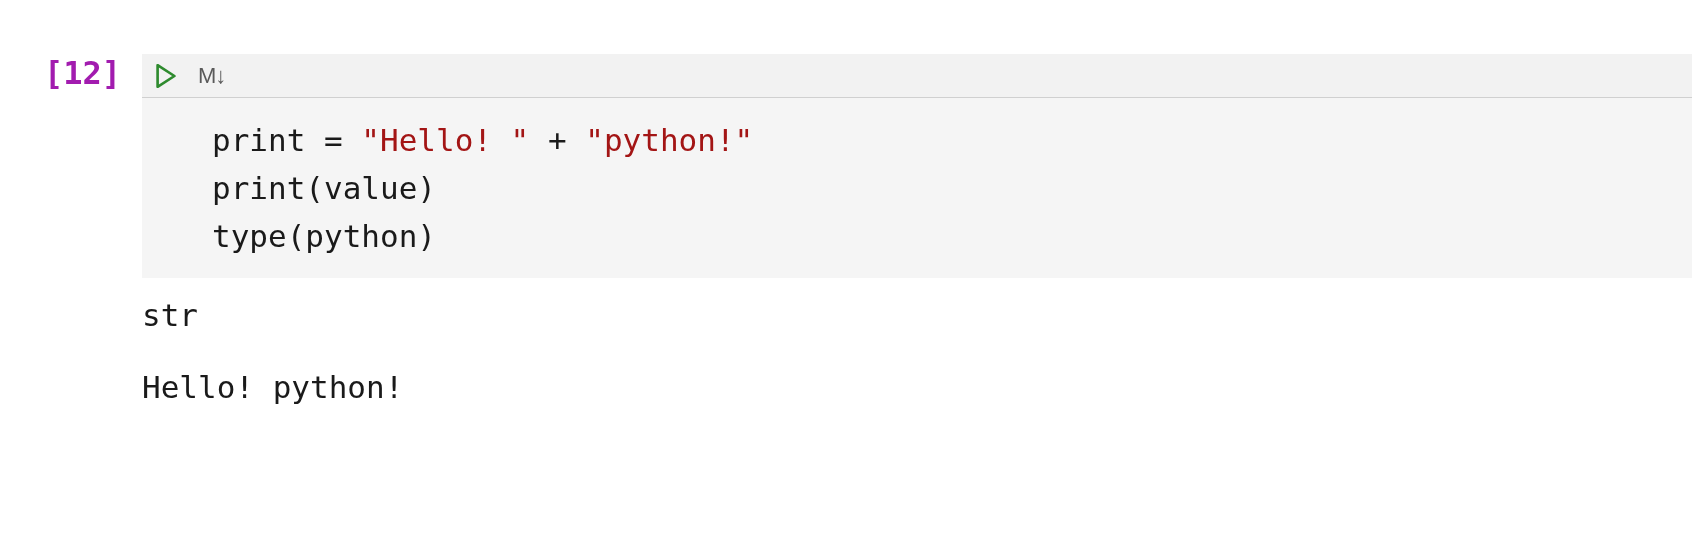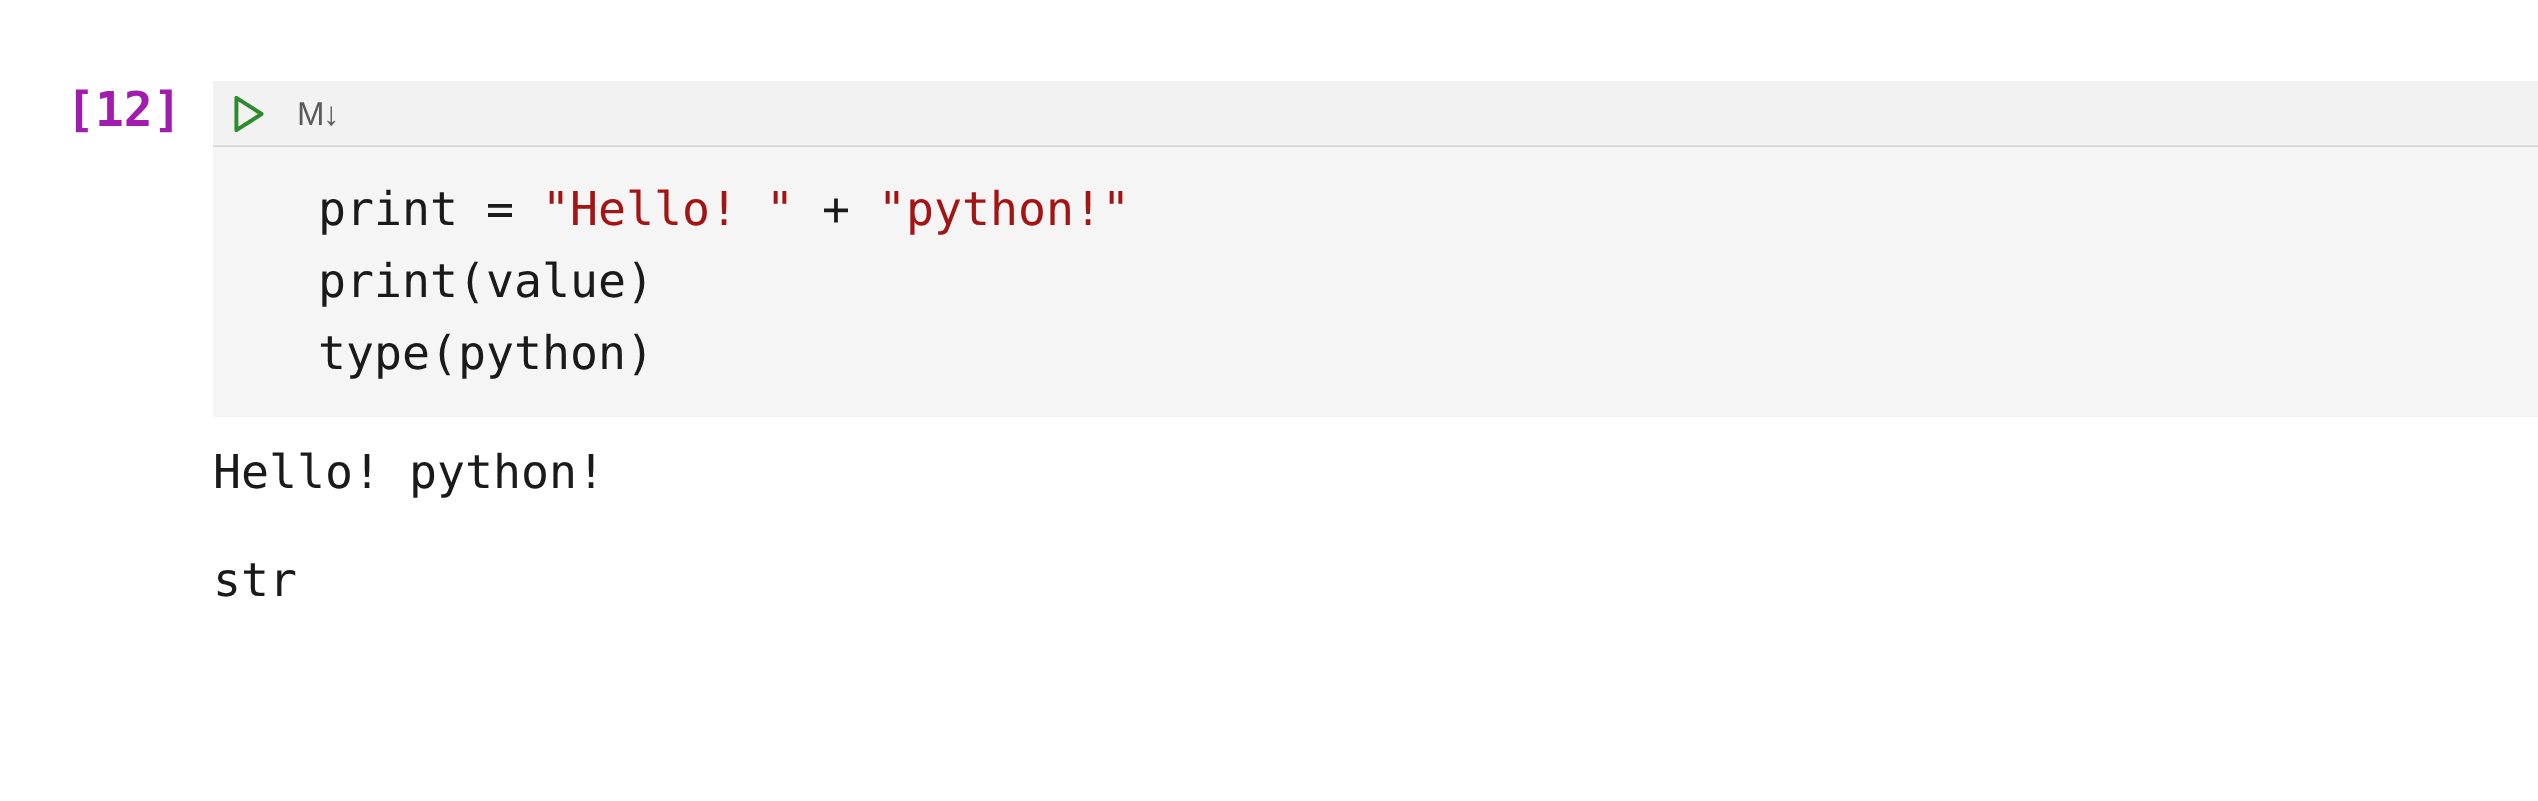--- a/index.html
+++ b/index.html
@@ -92,17 +92,17 @@
         <svg viewBox="0 0 16 20">
           <polygon points="1,1 15,10 1,19" fill="none" stroke="#2e8b2e" stroke-width="2.2" stroke-linejoin="round"></polygon>
         </svg>
       </span>
       <span class="markdown-toggle">M↓</span>
     </div>
     <div class="code-area"><span>print </span><span>= </span><span class="tok-str">"Hello! "</span><span> + </span><span class="tok-str">"python!"</span>
 <span>print(value)</span>
 <span>type(python)</span></div>
     <div class="output-area">
+      <div class="output-line">str</div>
       <div class="output-line">Hello! python!</div>
-      <div class="output-line">str</div>
     </div>
   </div>
 </div>
 
 </body></html>

